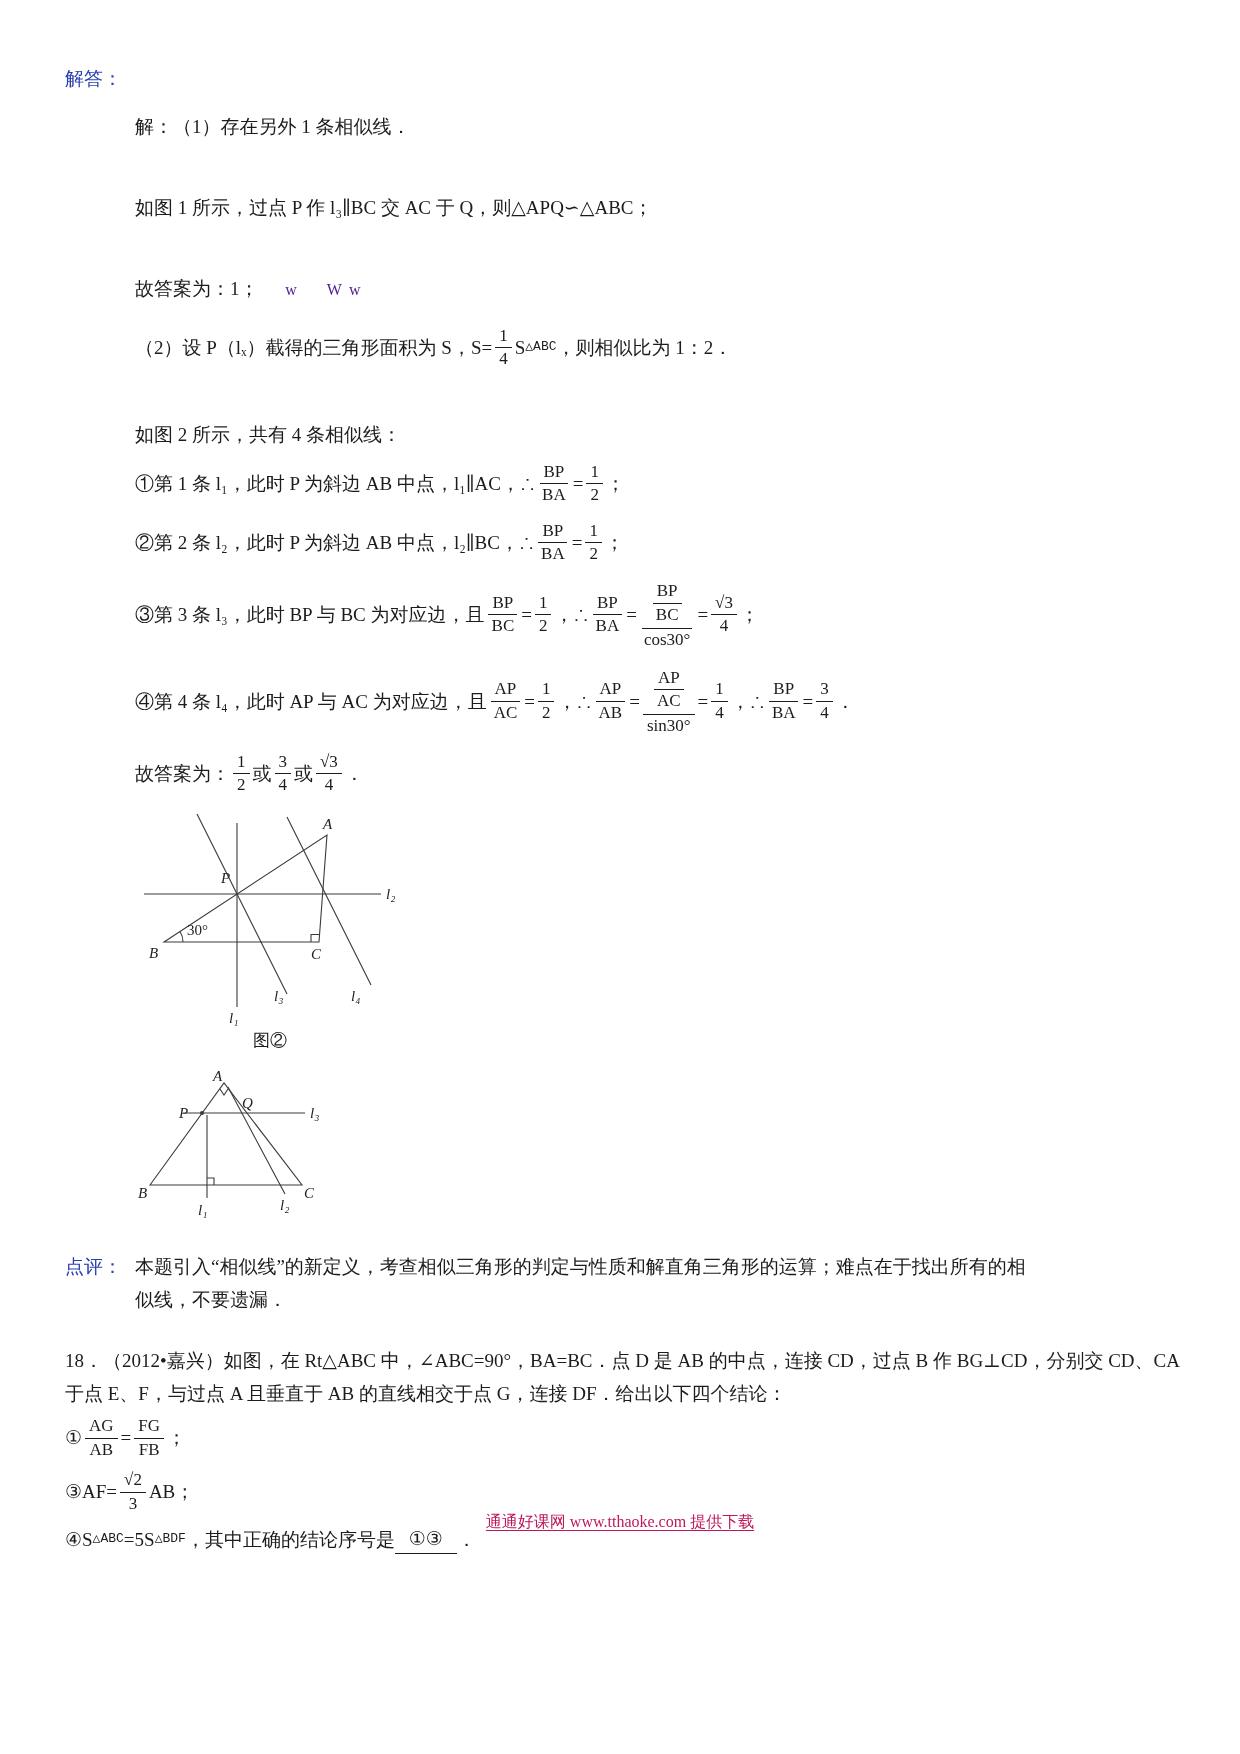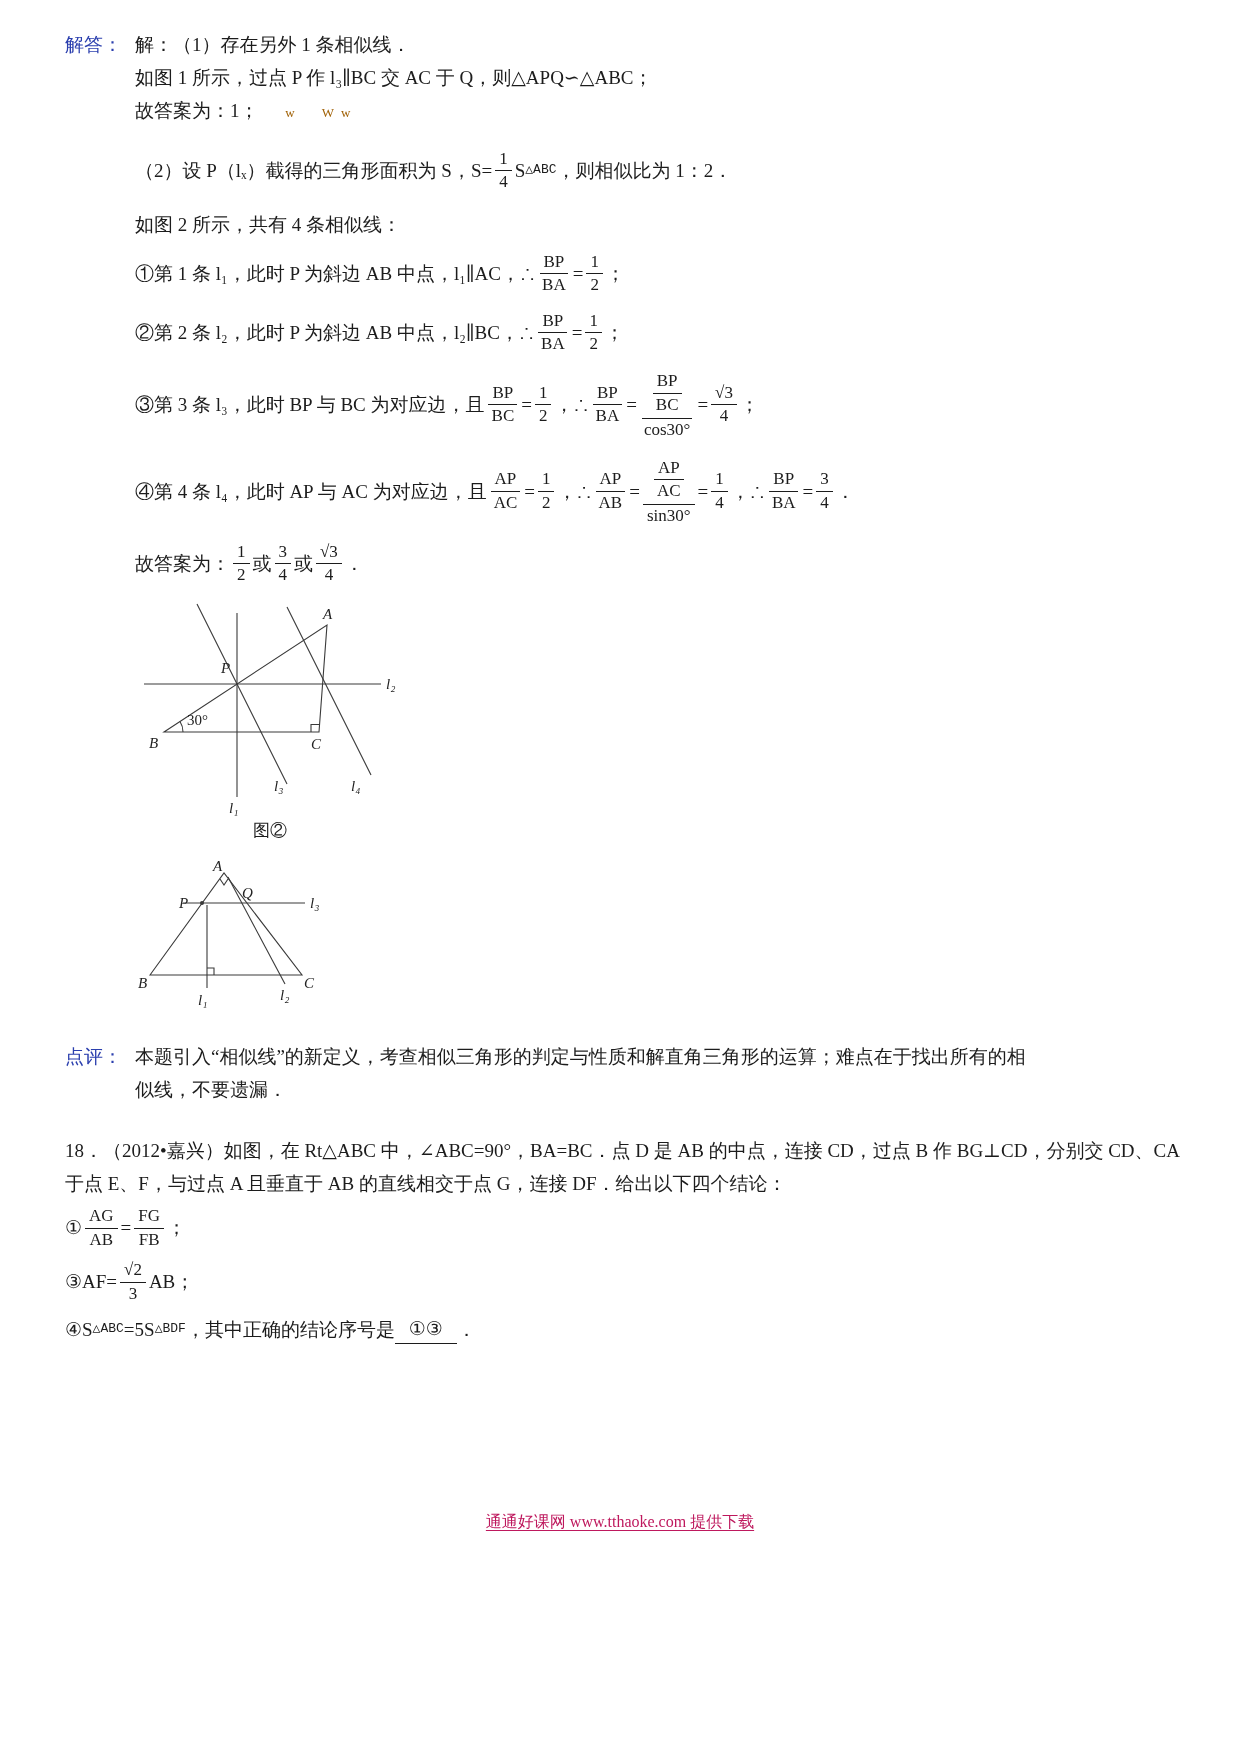--- a/index.html
+++ b/index.html
@@ -1,38 +1,38 @@
 <!DOCTYPE html>
 <html style="--label-blue: #2b3fae; --text-color: #1c1c1c;"><head>
 <meta charset="utf-8">
 <style>
   :root { --label-blue:#2b3fae; --text-color:#1c1c1c; }
   * { margin:0; padding:0; box-sizing:border-box; }
   html,body { background:#ffffff; }
   .page {
     position:relative; width:1240px; height:1754px; margin:0 auto; background:#fff;
-    padding:28px 55px 0 65px;
+    padding:62px 55px 0 65px;
     font-family:"Liberation Serif","DejaVu Serif",serif;
     font-size:19px; color:var(--text-color);
   }
   .row { display:flex; align-items:flex-start; }
   .side-label { width:70px; flex:0 0 70px; line-height:33px; }
   .blue { color:var(--label-blue); }
   .content { flex:1; }
-  .tline { line-height:33px; }
+  .tline { line-height:33px;margin-top:48px; }
   .mline { margin:11px 0 15px; line-height:1.45; }
   .mline > span { vertical-align:middle; }
   .gap-top { margin-top:20px; }
   .frac { display:inline-flex; flex-direction:column; align-items:center; vertical-align:middle;
           margin:0 3px; font-size:17px; line-height:1.2; text-align:center; }
   .frac .num { border-bottom:1.2px solid var(--text-color); padding:0 4px 1px; }
   .frac .den { padding:1px 4px 0; }
   .frac.big > .num { padding:2px 7px 3px; }
   .sub { font-size:13px; vertical-align:sub;font-family:Liberation Mono, monospace; }
-  .watermark { color:#a16207; font-size:13px; margin-left:22px; letter-spacing:7px; }
+  .watermark { color:#4c1d95; font-size:16px; margin-left:22px; letter-spacing:7px; }
   .fig { display:block; }
   .fig2 { margin:16px 0 0 4px; }
   .fig1 { margin:18px 0 0 0; }
   .fig text { font-family:"Liberation Serif","DejaVu Serif",serif; font-size:15px; fill:#222; }
   .fig text.it { font-style:italic; }
   .fig-caption { font-size:17px; margin:2px 0 0 118px; }
   .fig-caption1 { font-size:17px; margin:4px 0 0 50px; }
   .review-row { margin-top:30px; }
   .review-text { max-width:905px; line-height:33px; }
   .q18 { margin-top:28px; }

